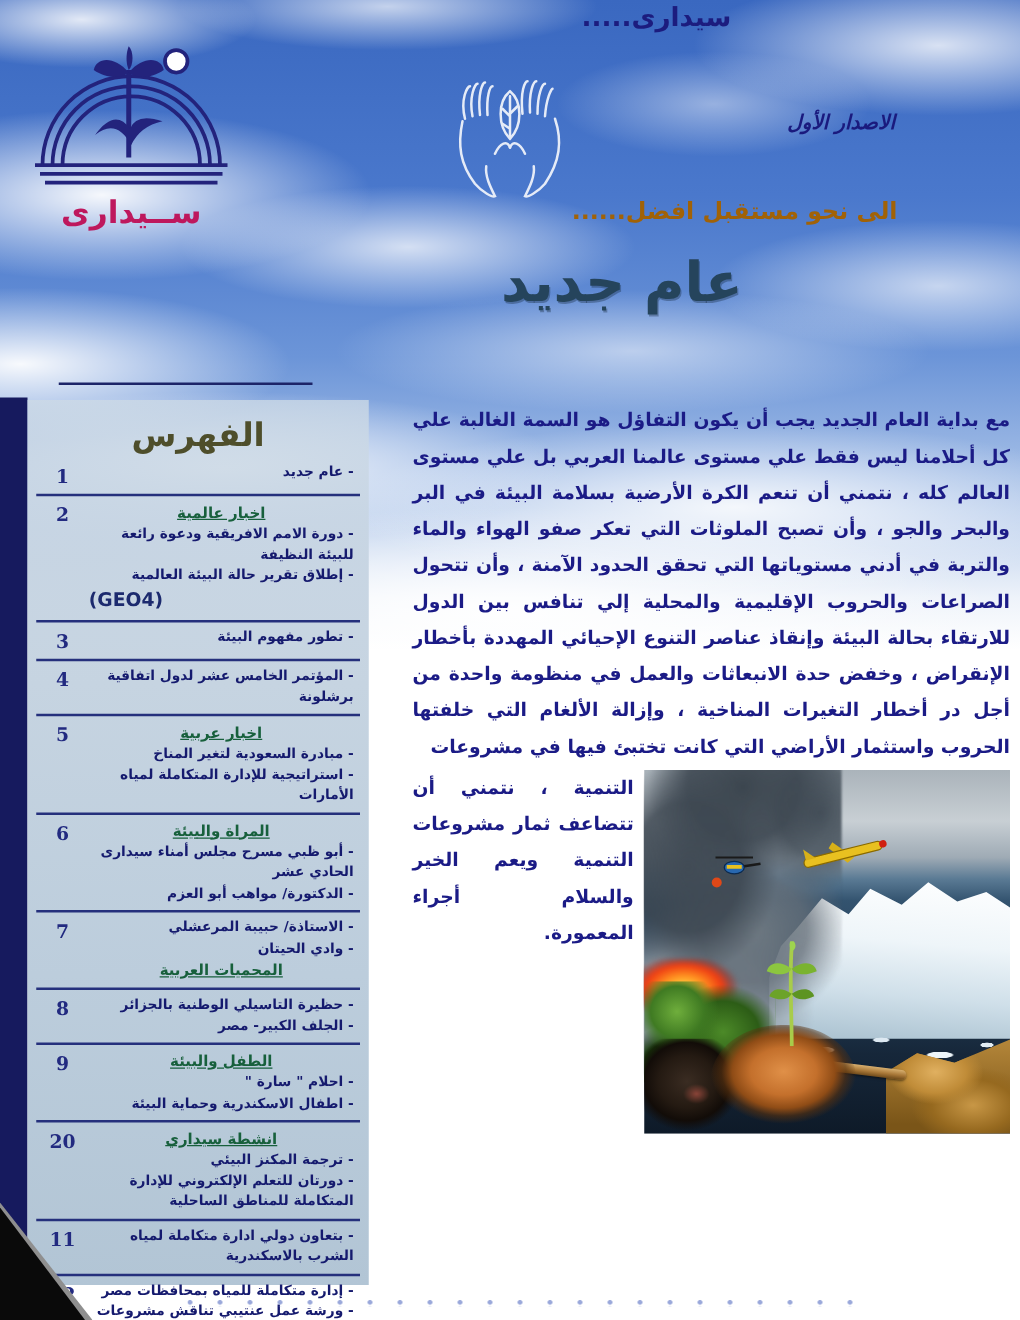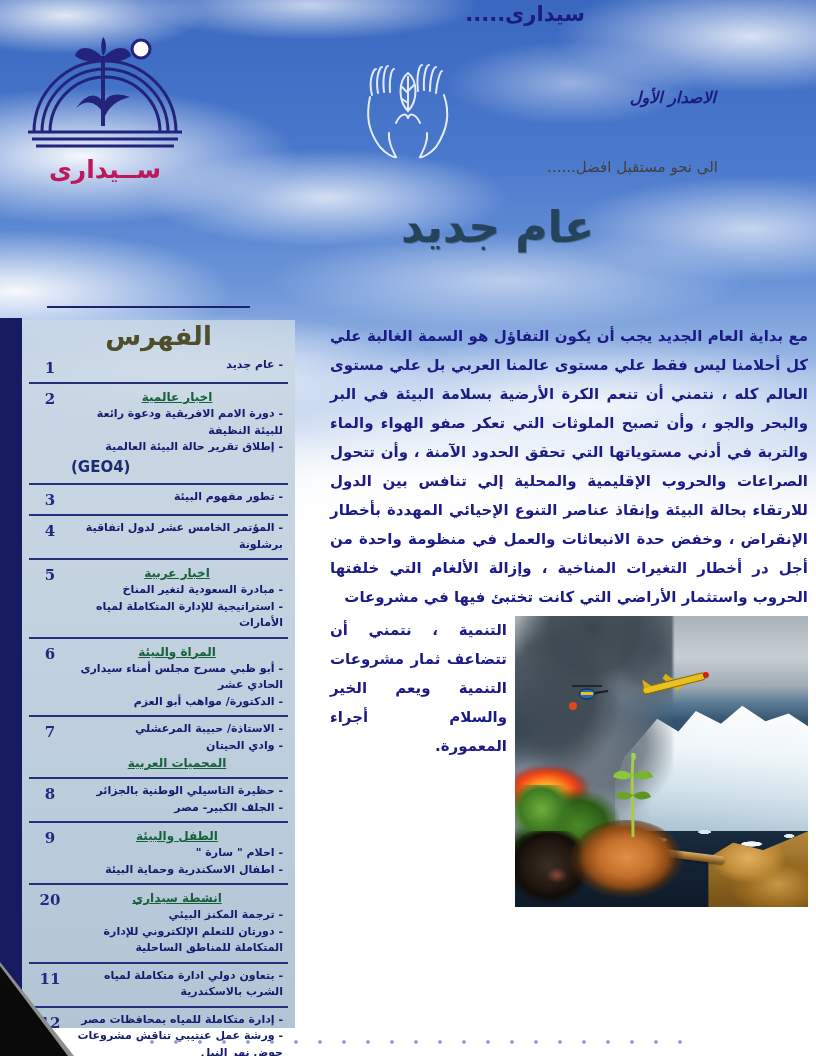--- a/index.html
+++ b/index.html
@@ -27,35 +27,35 @@
       linear-gradient(180deg,#3a68c0 0%,#4a78cc 30%,#6c95d8 55%,#a9c2e8 75%,#eef3fa 92%,#ffffff 100%);
   }
   
   .logo { position:absolute; left:24px; top:26px; width:162px; }
   .logo svg { display:block; }
   .logo-text { text-align:center; font-size:25px; font-weight:bold; color:#be185d; letter-spacing:2px; margin-top:1px; }
   
   .masthead { position:absolute; top:2px; right:231px; font-size:21px; font-weight:bold; color:#1c1c7e; }
   .hands    { position:absolute; left:358px; top:60px; width:100px; height:102px; opacity:.95; }
   .edition  { position:absolute; top:88px; right:100px; font-size:16px; font-weight:bold; font-style:italic; color:#1a1a7e; }
-  .tagline  { position:absolute; top:158px; right:98px; font-size:15px; font-weight:normal; color:#404040; }
+  .tagline  { position:absolute; top:158px; right:98px; font-size:19px; font-weight:bold; color:#a16207; }
   .main-title {
     position:absolute; top:201px; left:390px; width:215px; text-align:center;
     font-size:44px; font-weight:bold; color:#25445c; letter-spacing:7px;
     text-shadow:1px 1px 0 rgba(20,40,60,.35);
   }
   
   .toc-topline { position:absolute; top:306px; left:47px; width:203px; height:2px; background:#1c2468; }
   .sidebar-bar { position:absolute; left:0; top:318px; width:22px; height:690px; background:#161a5e; }
   .toc-panel {
     position:absolute; left:22px; top:320px; width:273px; height:708px; box-sizing:border-box;
     background:linear-gradient(180deg, rgba(205,218,230,.78) 0%, rgba(198,212,226,.95) 18%,
                #c6d4e1 32%, #bccddc 65%, #b2c5d5 100%);
   }
-  .toc-title { text-align:center; font-size:26px; font-weight:bold; color:#4e4e2b; margin:1px 0 2px; letter-spacing:1px; }
+  .toc-title { text-align:center; font-size:26px; font-weight:bold; color:#4e4e2b; margin:14px 0 2px; letter-spacing:1px; }
   .toc-row { display:flex; margin:0 7px; padding:4px 3px 5px 0; }
   .toc-row:not(:last-child) { border-bottom:2px solid #25307c; }
   .toc-entries { flex:1; text-align:right; padding-right:2px; }
   .toc-num { width:42px; text-align:center; font-size:15px; font-weight:bold; color:#222a80;
              font-family:"DejaVu Serif", serif; padding-top:2px; }
   .toc-entry { font-size:11px; font-weight:bold; color:#151a6e; line-height:1.5; }
   .toc-heading { color:#17603c; text-decoration:underline; font-size:12px; text-align:center; }
   .toc-latin { direction:ltr; text-align:left; font-size:15px; color:#1c2a6e; font-weight:bold; }
   
   .article { position:absolute; top:322px; left:330px; width:478px; }

